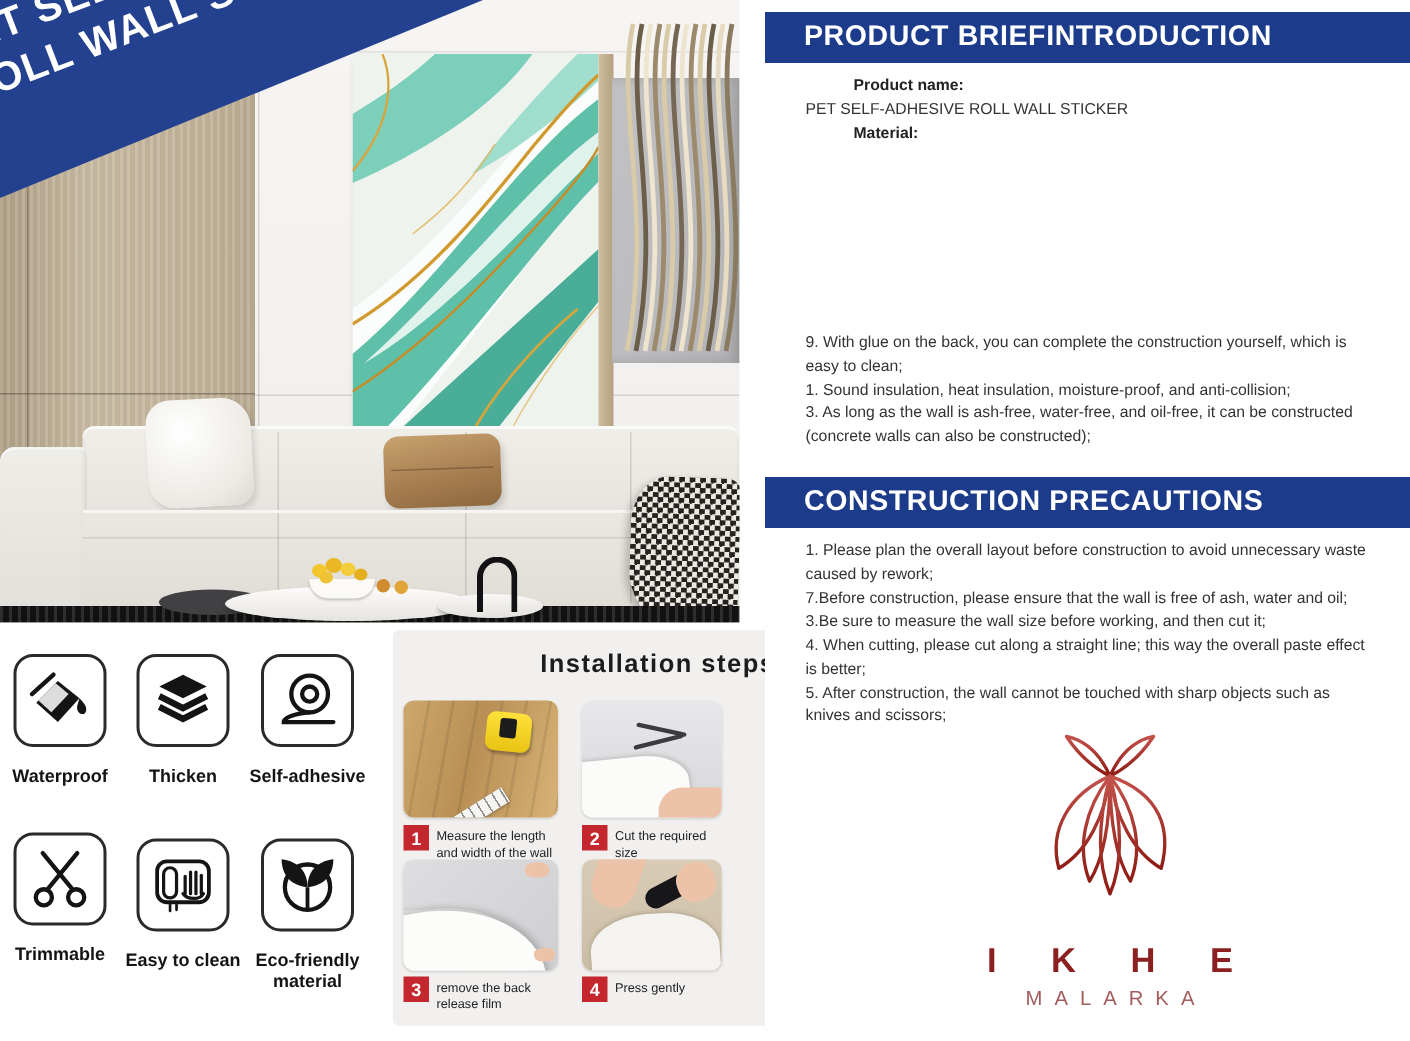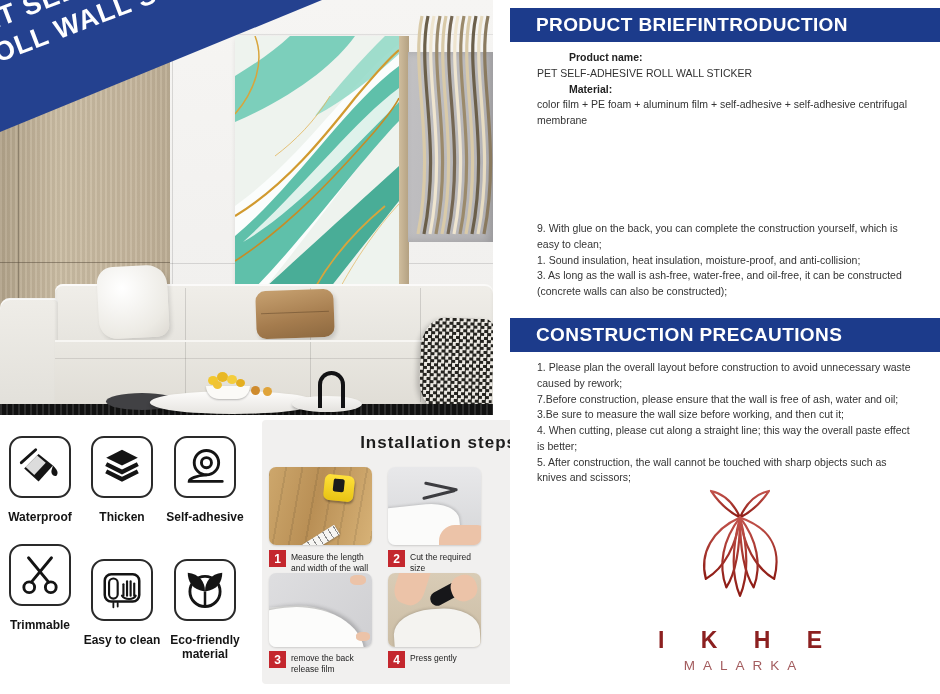--- a/index.html
+++ b/index.html
@@ -226,21 +226,21 @@
     <div class="fcell" style="left:165px;top:6px">
       <div class="fbox">
         <svg viewBox="0 0 64 64">
           <circle cx="34" cy="26" r="17" fill="none" stroke="#141414" stroke-width="4"></circle>
           <circle cx="34" cy="26" r="7" fill="none" stroke="#141414" stroke-width="4"></circle>
           <path d="M34,43 C20,44 10,48 10,52 L56,52" fill="none" stroke="#141414" stroke-width="4" stroke-linecap="round"></path>
         </svg>
       </div>
       <div class="flabel">Self-adhesive</div>
     </div>
-    <div class="fcell" style="left:0;top:114px">
+    <div class="fcell" style="left:0;top:125px">
       <div class="fbox">
         <svg viewBox="0 0 64 64">
           <path d="M16,8 L44,42" stroke="#141414" stroke-width="4" stroke-linecap="round"></path>
           <path d="M48,8 L20,42" stroke="#141414" stroke-width="4" stroke-linecap="round"></path>
           <circle cx="17" cy="49" r="7.5" fill="none" stroke="#141414" stroke-width="4"></circle>
           <circle cx="47" cy="49" r="7.5" fill="none" stroke="#141414" stroke-width="4"></circle>
         </svg>
       </div>
       <div class="flabel">Trimmable</div>
     </div>
@@ -318,21 +318,20 @@
     </div>
   </div>
 
   <div class="rightcol">
 
     <div class="bar" style="top:8px">PRODUCT BRIEFINTRODUCTION</div>
     <div class="body-text" style="top:50px">
       <p class="bold">Product name:</p>
       <p>PET SELF-ADHESIVE ROLL WALL STICKER</p>
       <p class="bold">Material:</p>
-      <p>color film + PE foam + aluminum film + self-adhesive + self-adhesive centrifugal membrane</p>
     </div>
 
     <div class="body-text" style="top:221px">
       <p>9. With glue on the back, you can complete the construction yourself, which is easy to clean;</p>
       <p>1. Sound insulation, heat insulation, moisture-proof, and anti-collision;</p>
       <p>3. As long as the wall is ash-free, water-free, and oil-free, it can be constructed (concrete walls can also be constructed);</p>
     </div>
 
     <div class="bar" style="top:318px">CONSTRUCTION PRECAUTIONS</div>
     <div class="body-text" style="top:360px">

